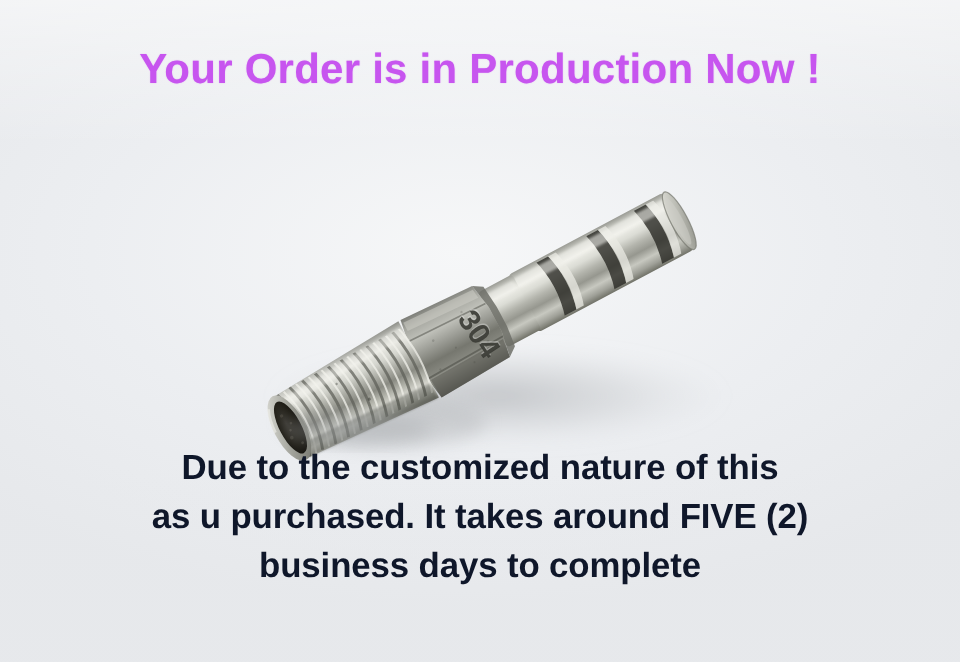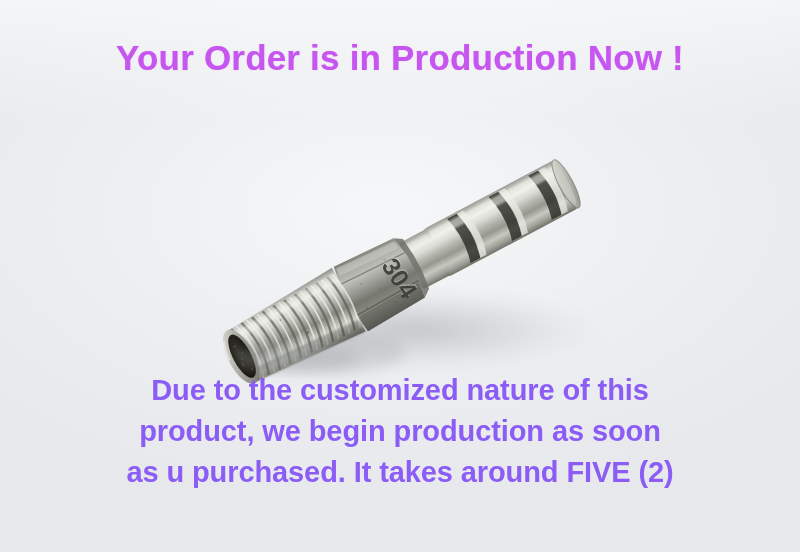--- a/index.html
+++ b/index.html
@@ -54,21 +54,21 @@
     pointer-events: none;
   }
 
   
   #blurb {
     position: absolute;
     left: 0;
     top: 370px;
     width: 800px;
     text-align: center;
-    color: #8b5cf6;
+    color: #0f172a;
     font-size: 29px;
     font-weight: bold;
     line-height: 41px;
     letter-spacing: -0.1px;
   }
   #blurb .line { display: block; white-space: nowrap; }
 </style>
 </head>
 <body>
 
@@ -272,17 +272,17 @@
 
     <ellipse cx="300" cy="358" rx="60" ry="12" fill="#a6a9ac" opacity="0.45" filter="url(#blurSoft)"></ellipse>
   </svg>
 
   <div id="bg-vignette"></div>
 
   <div id="headline">Your Order is in Production Now !</div>
 
   <div id="blurb">
     <span class="line">Due to the customized nature of this</span>
-    <span class="line">product, we begin production as soon</span>
     <span class="line">as u purchased. It takes around FIVE (2)</span>
+    <span class="line">business days to complete</span>
   </div>
 
 </div>
 
 </body></html>

